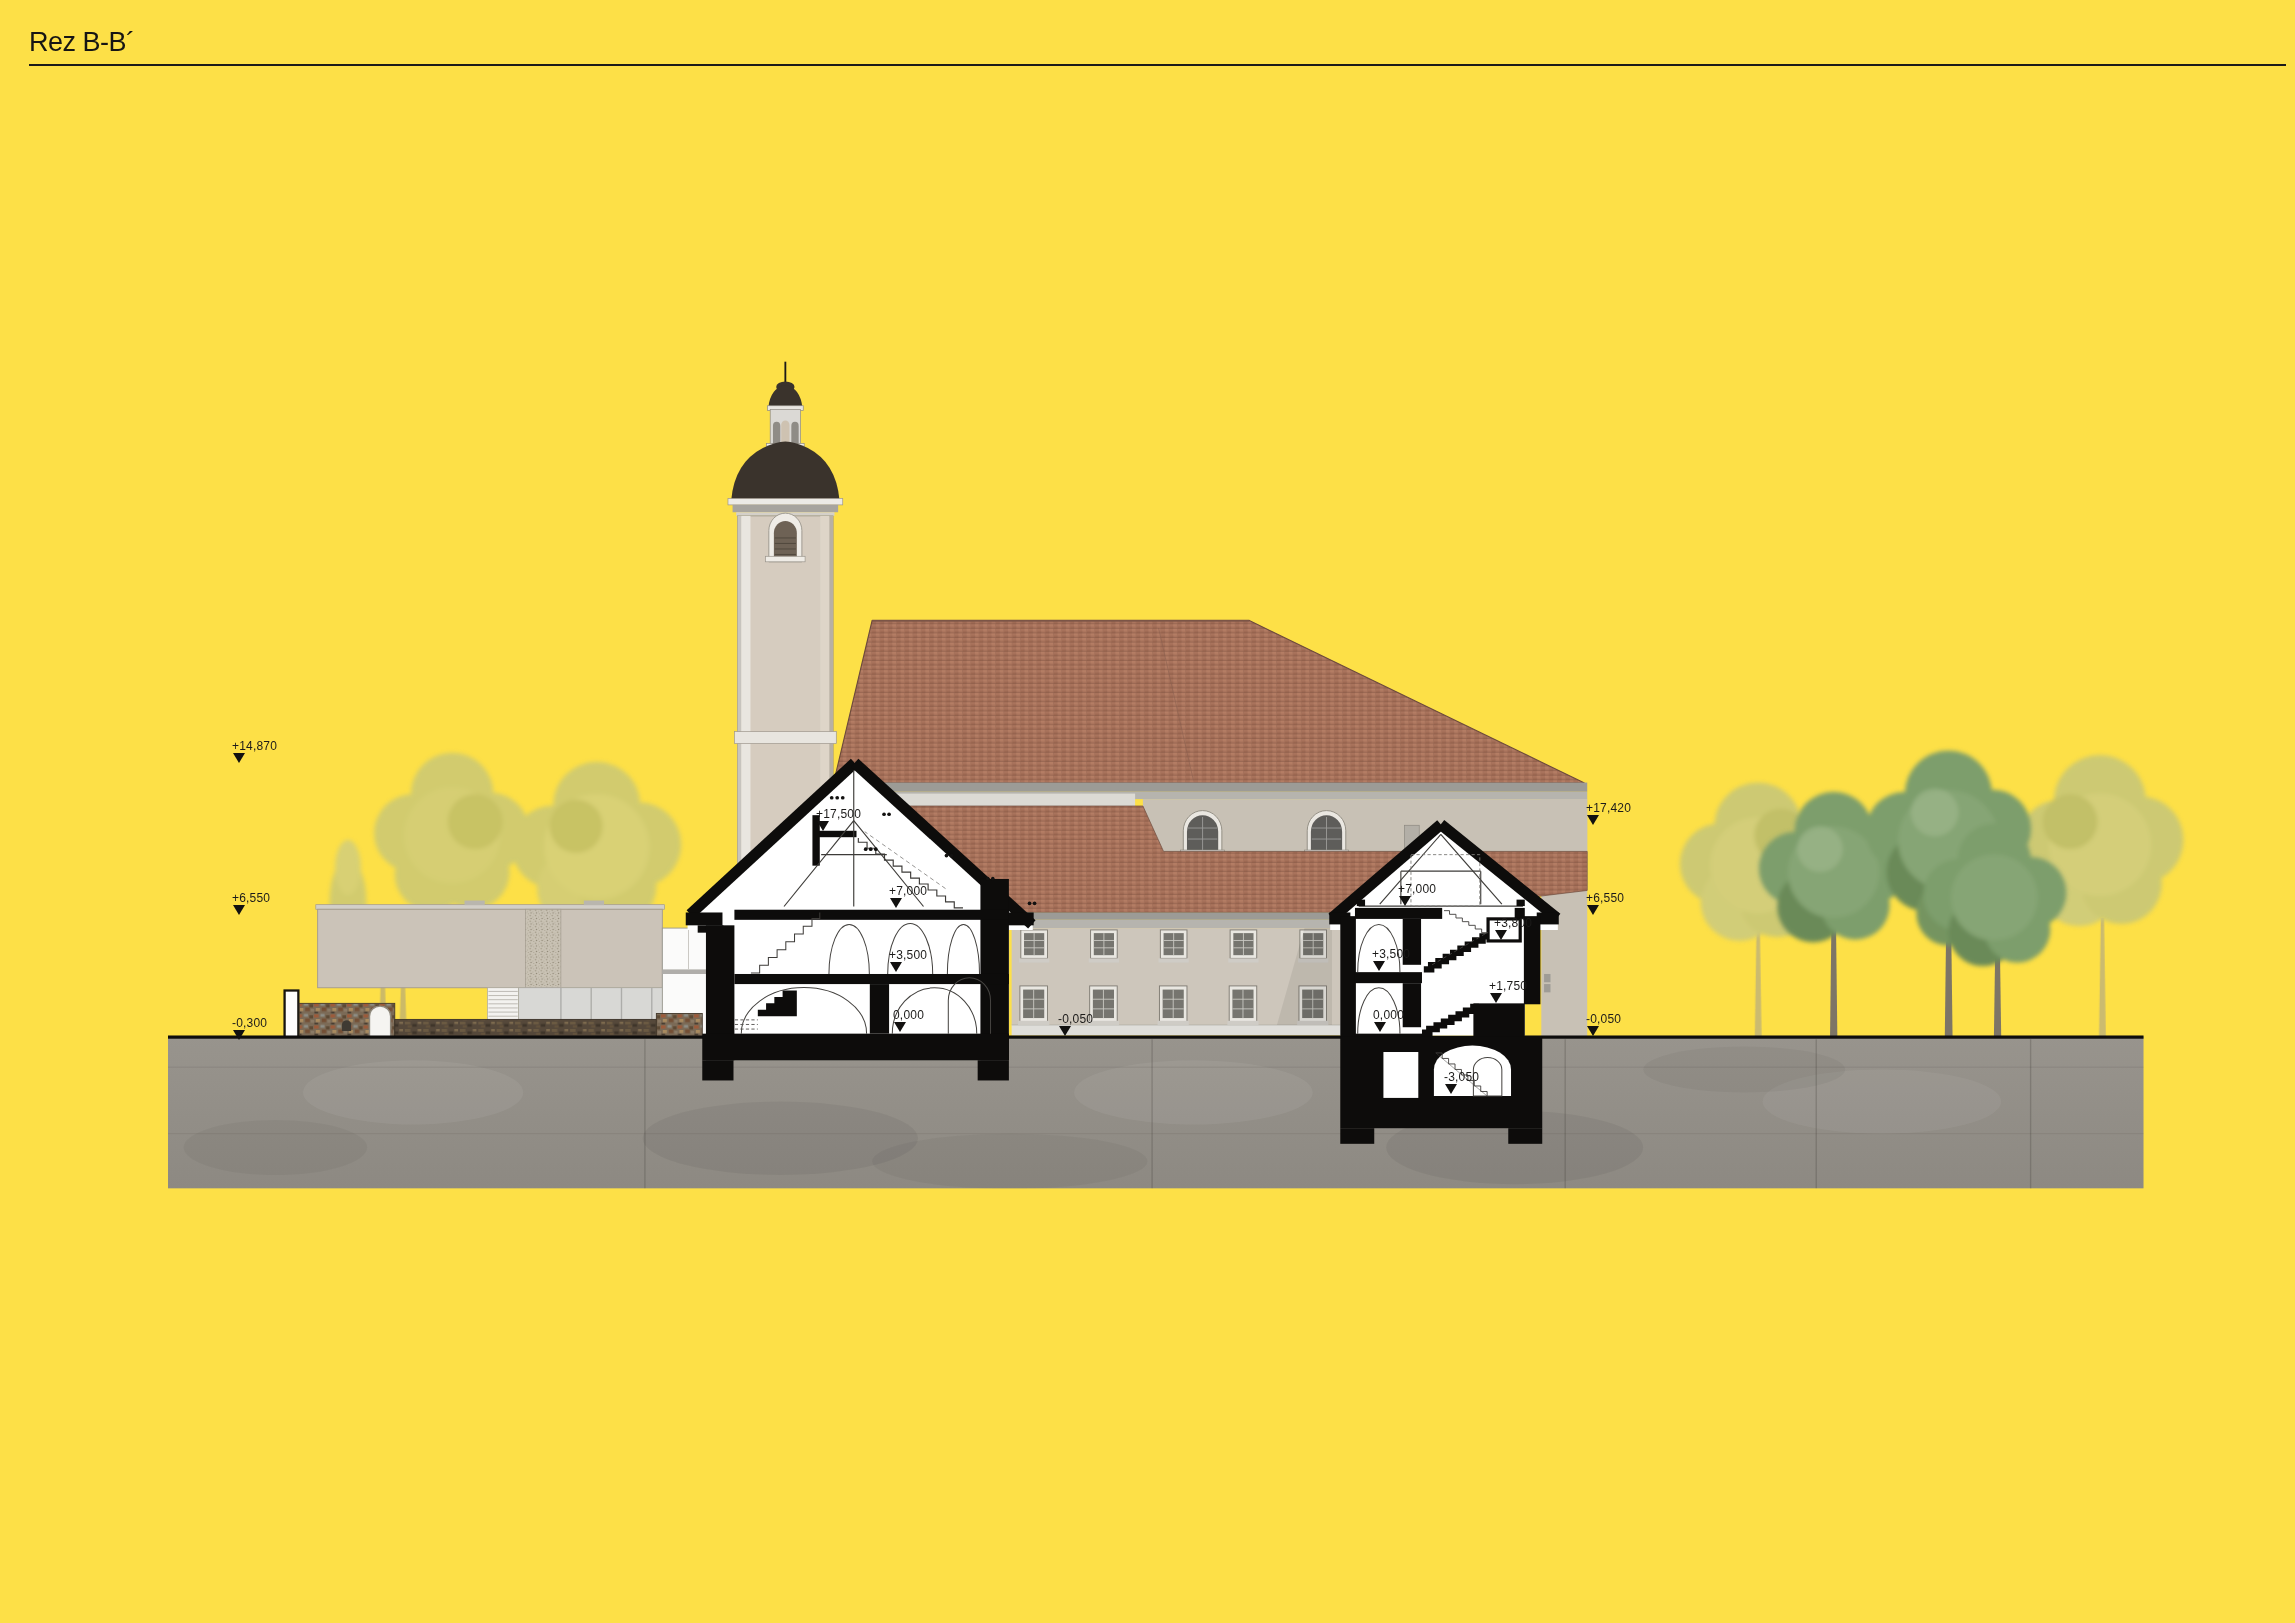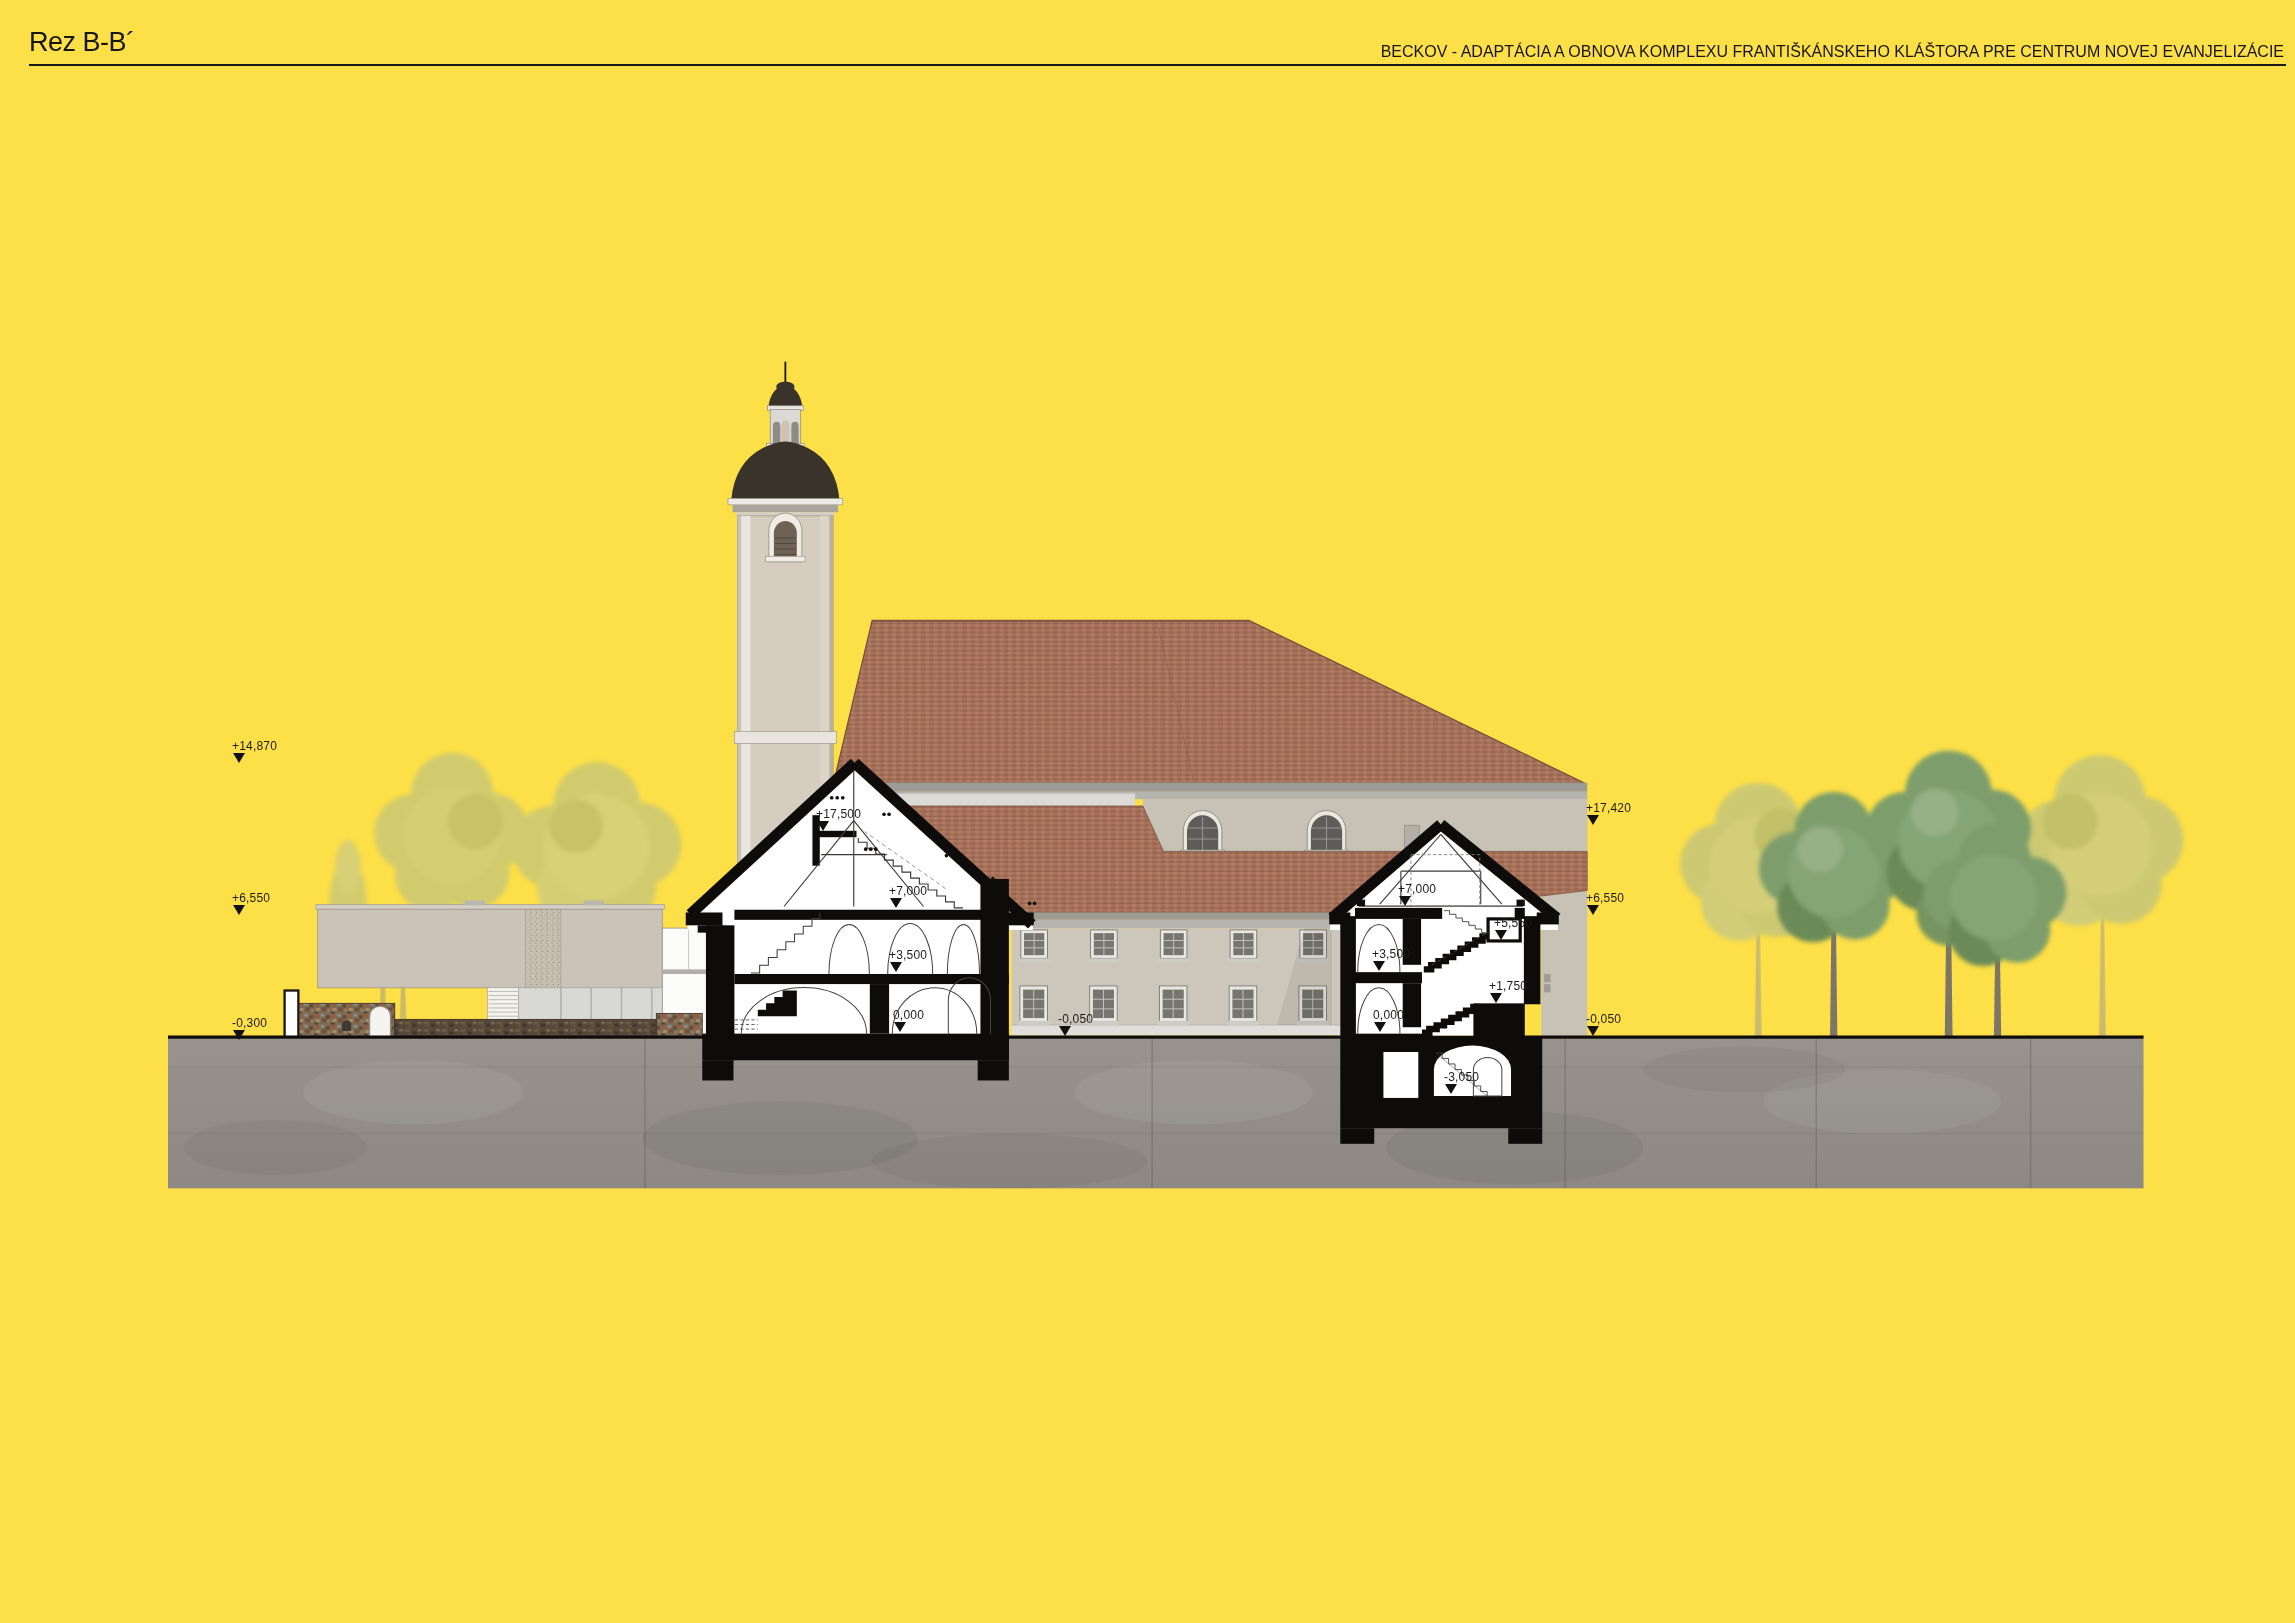--- a/index.html
+++ b/index.html
@@ -455,21 +455,20 @@
       <rect x="3286" y="2458" width="74" height="34" fill="#0d0c0b"></rect>
       <rect x="3014" y="2292" width="76" height="100" fill="#ffffff"></rect>
       <path d="M3124,2388 L3124,2330 A84,52 0 0 1 3292,2330 L3292,2388 Z" fill="#ffffff"></path>
       <path d="M3210,2388 L3210,2330 A31,26 0 0 1 3272,2330 L3272,2388 Z" fill="none" stroke="#454340" stroke-width="2.2"></path>
       <polyline fill="none" stroke="#454340" stroke-width="2" points="3128,2294 3142,2294 3142,2306 3156,2306 3156,2318 3170,2318 3170,2330 3184,2330 3184,2342 3198,2342 3198,2354 3212,2354 3212,2366 3226,2366 3226,2378 3240,2378 3240,2388"></polyline>
       <line x1="3128" y1="2294" x2="3240" y2="2388" stroke="#454340" stroke-width="1.5" opacity="0.7"></line>
     </g>
   </svg>
 
   <div class="title-left">Rez B-B´</div>
-  <div class="title-right">BECKOV - ADAPTÁCIA A OBNOVA KOMPLEXU FRANTIŠKÁNSKEHO KLÁŠTORA PRE CENTRUM NOVEJ EVANJELIZÁCIE</div>
   <div class="header-rule"></div>
 
   <div id="markers">
       <div class="marker" style="left: 232px; top: 740px;">
         <span class="lbl">+14,870</span>
         <div class="tri"></div>
       </div>
       <div class="marker" style="left: 232px; top: 892px;">
         <span class="lbl">+6,550</span>
         <div class="tri"></div>
@@ -516,21 +515,21 @@
       </div>
       <div class="marker" style="left: 1372px; top: 948px;">
         <span class="lbl">+3,500</span>
         <div class="tri"></div>
       </div>
       <div class="marker" style="left: 1373px; top: 1009px;">
         <span class="lbl">0,000</span>
         <div class="tri"></div>
       </div>
       <div class="marker" style="left: 1494px; top: 917px;">
-        <span class="lbl">+5,550</span>
+        <span class="lbl">+3,800</span>
         <div class="tri"></div>
       </div>
       <div class="marker" style="left: 1489px; top: 980px;">
         <span class="lbl">+1,750</span>
         <div class="tri"></div>
       </div>
       <div class="marker" style="left: 1444px; top: 1071px;">
         <span class="lbl">-3,050</span>
         <div class="tri"></div>
       </div>

